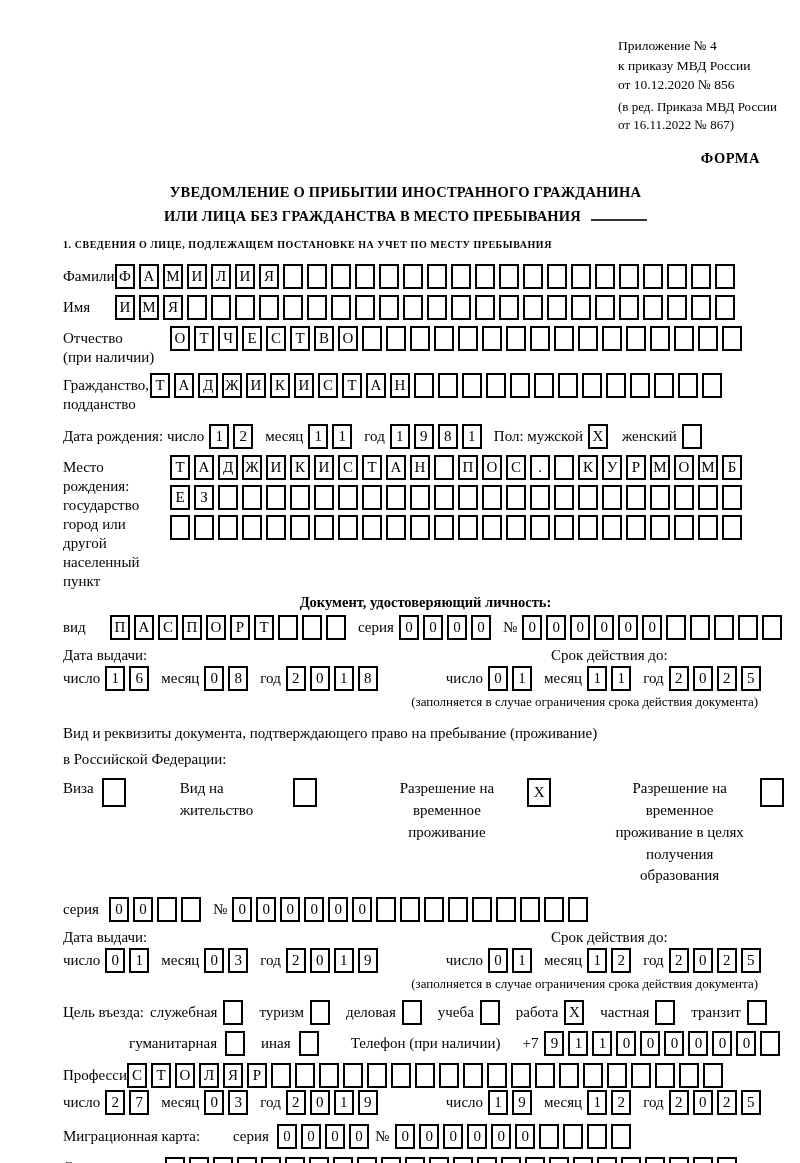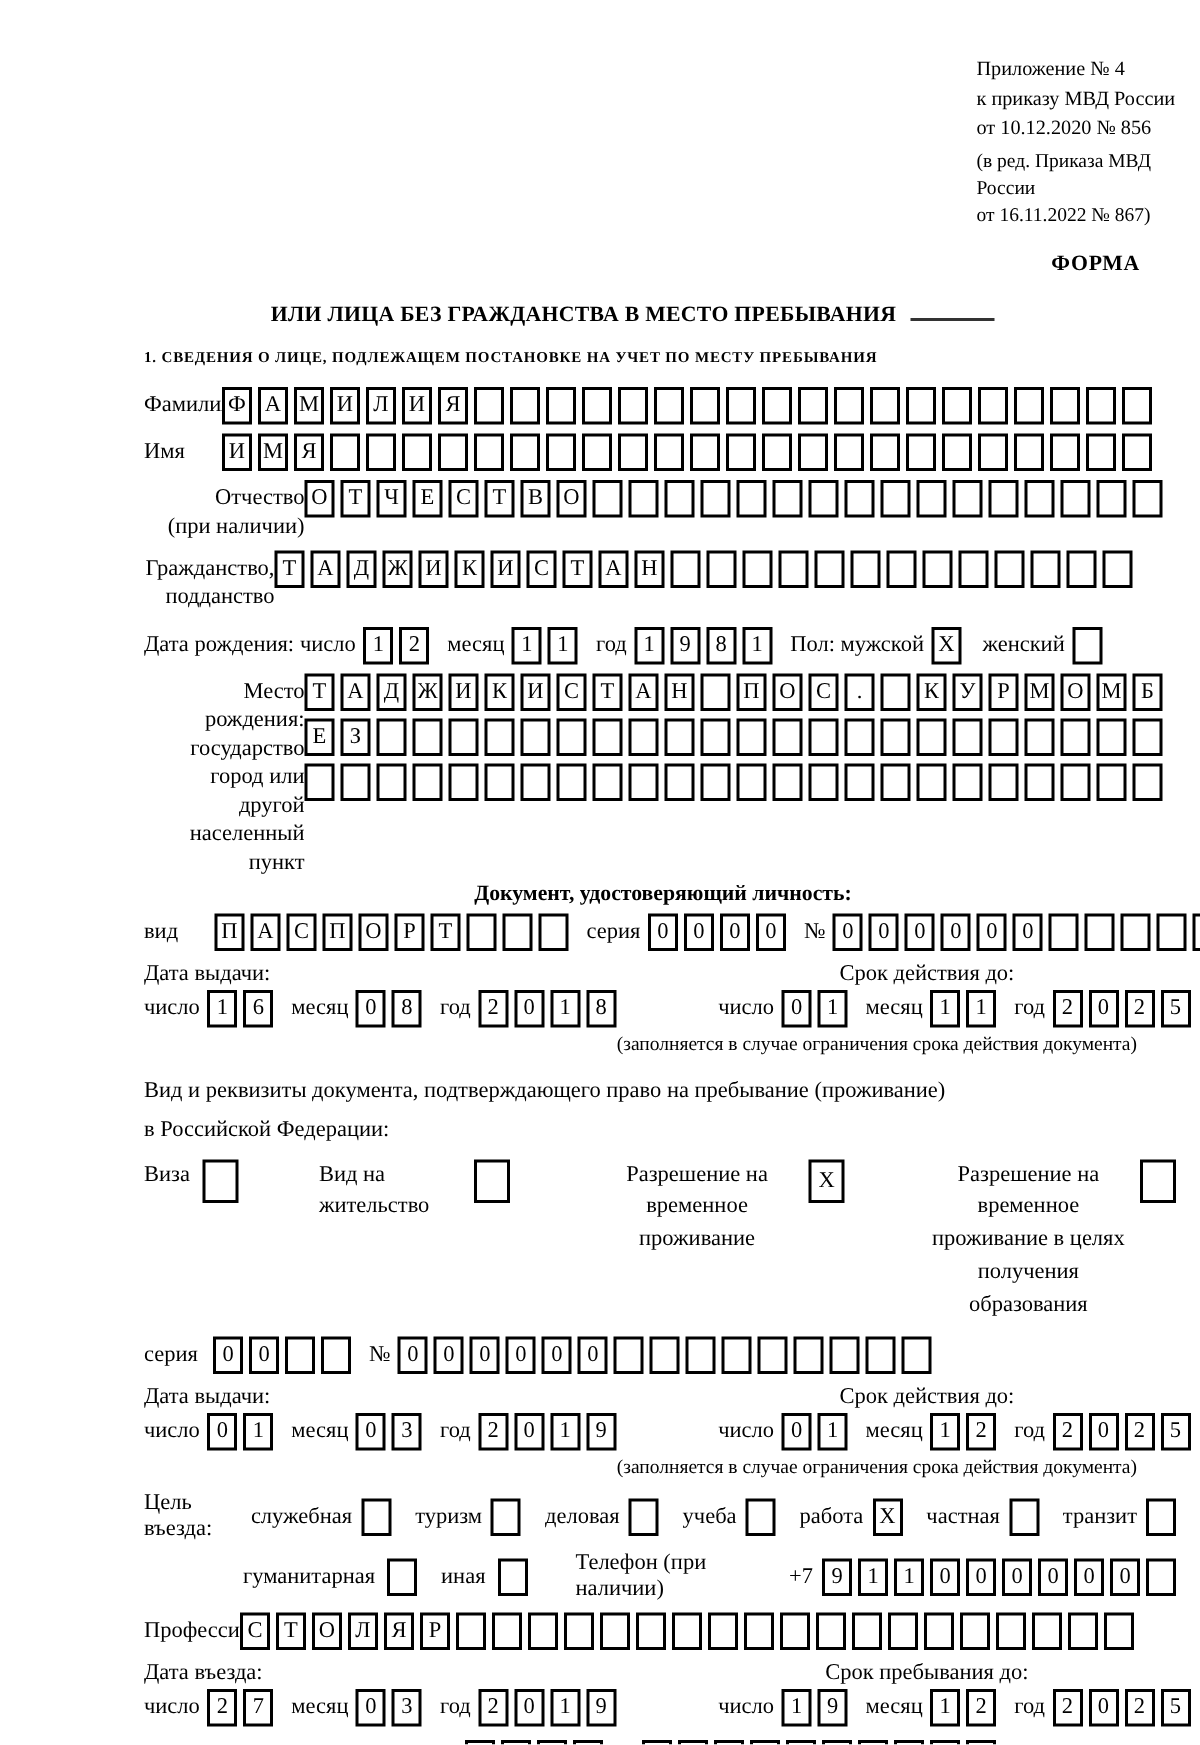--- a/index.html
+++ b/index.html
@@ -1,31 +1,31 @@
 <!DOCTYPE html>
 <html><head>
 <meta charset="utf-8">
 <style>
   * { box-sizing: border-box; }
   html,body { margin:0; padding:0; background:#ffffff; }
   .page {
     width:800px; height:1163px; background:#fff; color:#000;
     font-family:"Liberation Serif", serif; font-size:15px;
-    padding:36px 12px 10px 96px; overflow:hidden; position:relative;
+    padding:36px 12px 10px 63px; overflow:hidden; position:relative;
   }
   .appendix { margin-left:555px; font-size:13.5px; line-height:1.45; }
   .edition  { margin-top:3px; font-size:13px; line-height:1.4; }
   .forma { text-align:right; margin:16px 28px 0 0; font-weight:bold; font-size:14.5px; letter-spacing:.5px; }
   .title { text-align:center; font-weight:bold; font-size:14.5px; line-height:1.65; margin:14px 40px 0 0; letter-spacing:.2px; }
   .blank-line { display:inline-block; width:56px; border-bottom:2px solid #333; margin-left:10px; vertical-align:baseline; }
   .sec { font-weight:bold; font-size:10px; letter-spacing:.55px; margin-top:10px; white-space:nowrap; }
 
   .row { display:flex; align-items:flex-start; margin-top:6px; }
   .lbl { flex-shrink:0; line-height:25px; }
-  .lbl2 { flex-shrink:0; line-height:19px; padding-top:3px;text-align:right; }
+  .lbl2 { flex-shrink:0; line-height:19px; padding-top:3px; }
   .cells { display:flex; flex-wrap:nowrap; }
   .cell {
     width:20px; height:25px; border:2px solid #000; margin-right:4px;
     display:flex; align-items:center; justify-content:center;
     font-size:15px; line-height:1; flex-shrink:0; background:#fff;
   }
   .cb-lg .cell { width:24px; height:29px; }
 
   .center-b { text-align:center; font-weight:bold; font-size:14.5px; margin-top:3px; }
   .dhdr { display:flex; margin-top:7px; }
@@ -58,20 +58,21 @@
     <div>от 10.12.2020 № 856</div>
     <div class="edition">
       <div>(в ред. Приказа МВД России</div>
       <div>от 16.11.2022 № 867)</div>
     </div>
   </div>
 
   <div class="forma">ФОРМА</div>
 
   <div class="title">
+    <div>УВЕДОМЛЕНИЕ О ПРИБЫТИИ ИНОСТРАННОГО ГРАЖДАНИНА</div>
     <div><span>ИЛИ ЛИЦА БЕЗ ГРАЖДАНСТВА В МЕСТО ПРЕБЫВАНИЯ</span><span class="blank-line"></span></div>
   </div>
 
   <div class="sec">1. СВЕДЕНИЯ О ЛИЦЕ, ПОДЛЕЖАЩЕМ ПОСТАНОВКЕ НА УЧЕТ ПО МЕСТУ ПРЕБЫВАНИЯ</div>
 
   <div class="row" style="margin-top:14px">
     <div class="lbl" style="width:52px">Фамилия</div>
     <div class="cells">
         <span class="cell">Ф</span>
         <span class="cell">А</span>
@@ -585,24 +586,20 @@
         <span class="cell"></span>
         <span class="cell"></span>
         <span class="cell"></span>
         <span class="cell"></span>
         <span class="cell"></span>
         <span class="cell"></span>
         <span class="cell"></span>
       </div>
   </div>
 
-  <div class="dhdr">
-    <div class="h1">Дата въезда:</div>
-    <div class="h2">Срок пребывания до:</div>
-  </div>
   <div class="daterow">
     <span class="dlbl first">число</span>
     <div class="cells">
         <span class="cell">2</span>
         <span class="cell">7</span>
       </div>
     <span class="dlbl">месяц</span>
     <div class="cells">
         <span class="cell">0</span>
         <span class="cell">3</span>

